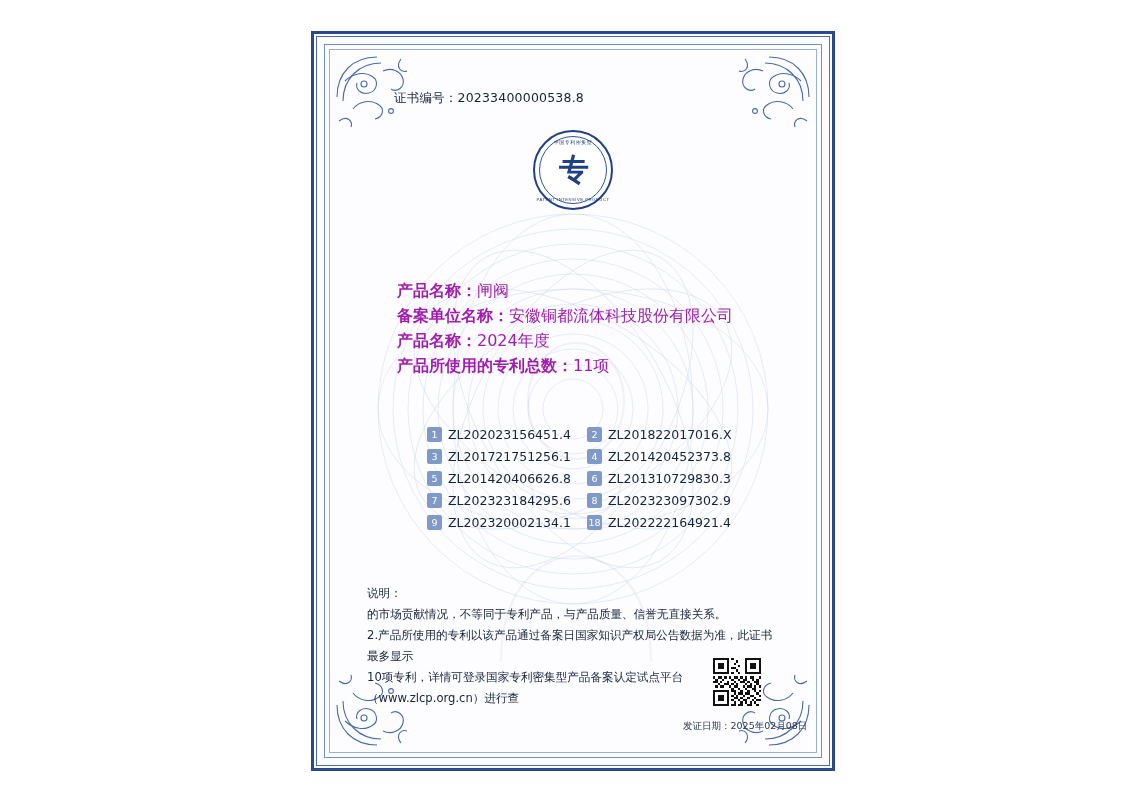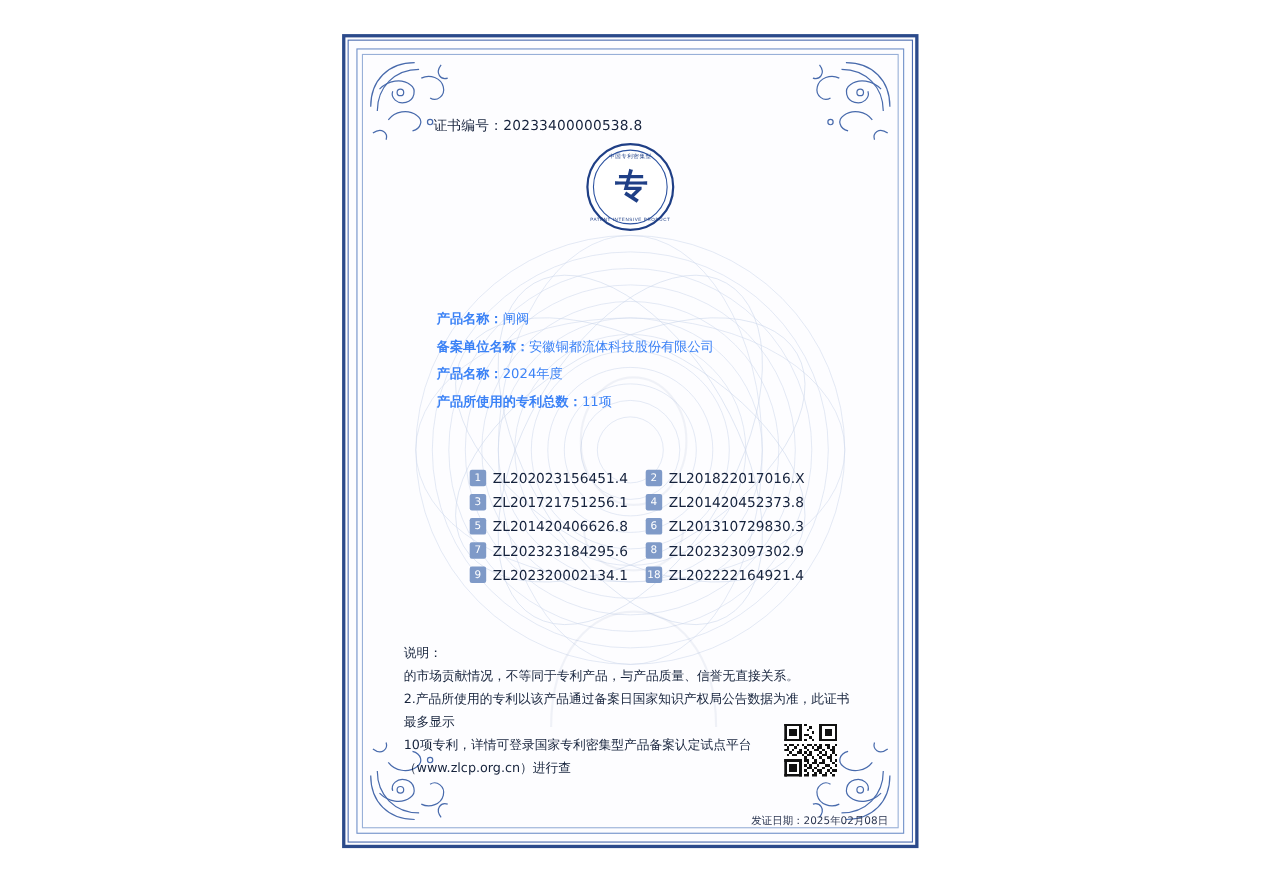--- a/index.html
+++ b/index.html
@@ -83,21 +83,20 @@
   }
 
   #cert-number {
     position: absolute;
     left: 83px;
     top: 59px;
     font-size: 12.5px;
     letter-spacing: .2px;
     color: #17233d;
     font-family: "DejaVu Sans", sans-serif;
-    margin-top: 16px;
   }
 
   #emblem-wrap {
     position: absolute;
     left: 0; right: 0;
     top: 99px;
     display: flex;
     justify-content: center;
   }
   .emblem {
@@ -146,23 +145,23 @@
     font-family: "DejaVu Serif", serif;
   }
 
   .fields {
     position: absolute;
     left: 86px;
     top: 247px;
     width: 400px;
   }
   .field-row {
-    font-size: 12px;
+    font-size: 16px;
     line-height: 25px;
-    color: #3b82f6;
+    color: #a21caf;
     white-space: nowrap;
     font-family: "DejaVu Sans", sans-serif;
   }
   .field-label { font-weight: 600; }
   .field-value { }
 
   
   #patent-grid {
     position: absolute;
     left: 116px;
@@ -217,21 +216,20 @@
   }
   #qr-code svg { display:block; }
 
   #issue-date {
     position: absolute;
     left: 372px;
     top: 689px;
     font-size: 9.5px;
     color: #2a3550;
     font-family: "DejaVu Sans", sans-serif;
-    margin-top: 20px;
   }
 
   
   .watermark {
     position: absolute;
     left: 150px;
     top: 300px;
     width: 230px;
     height: 330px;
     opacity: .06;

